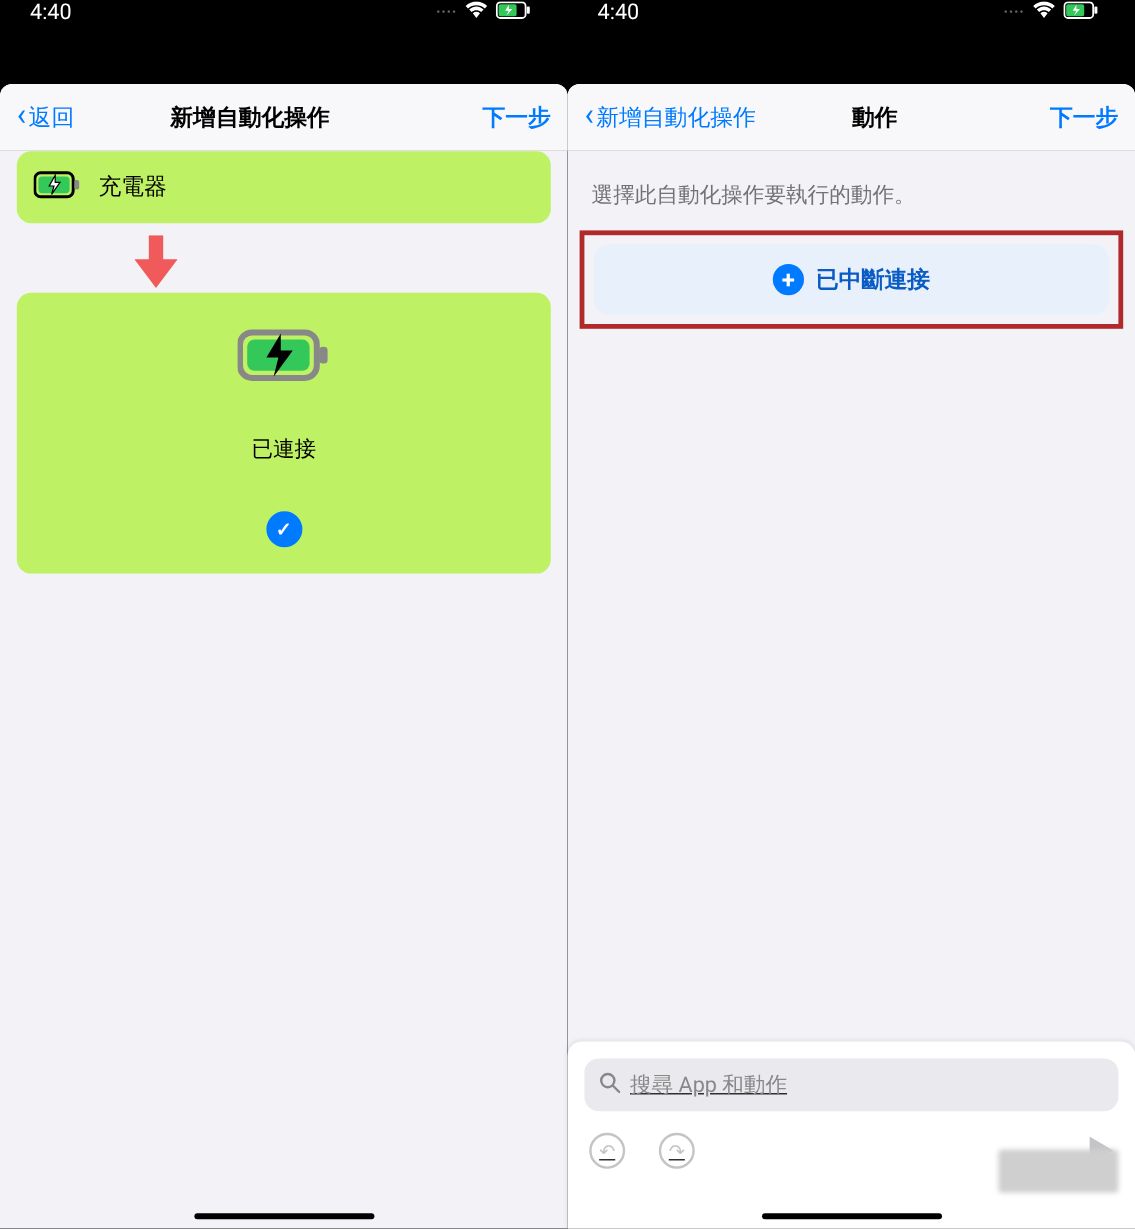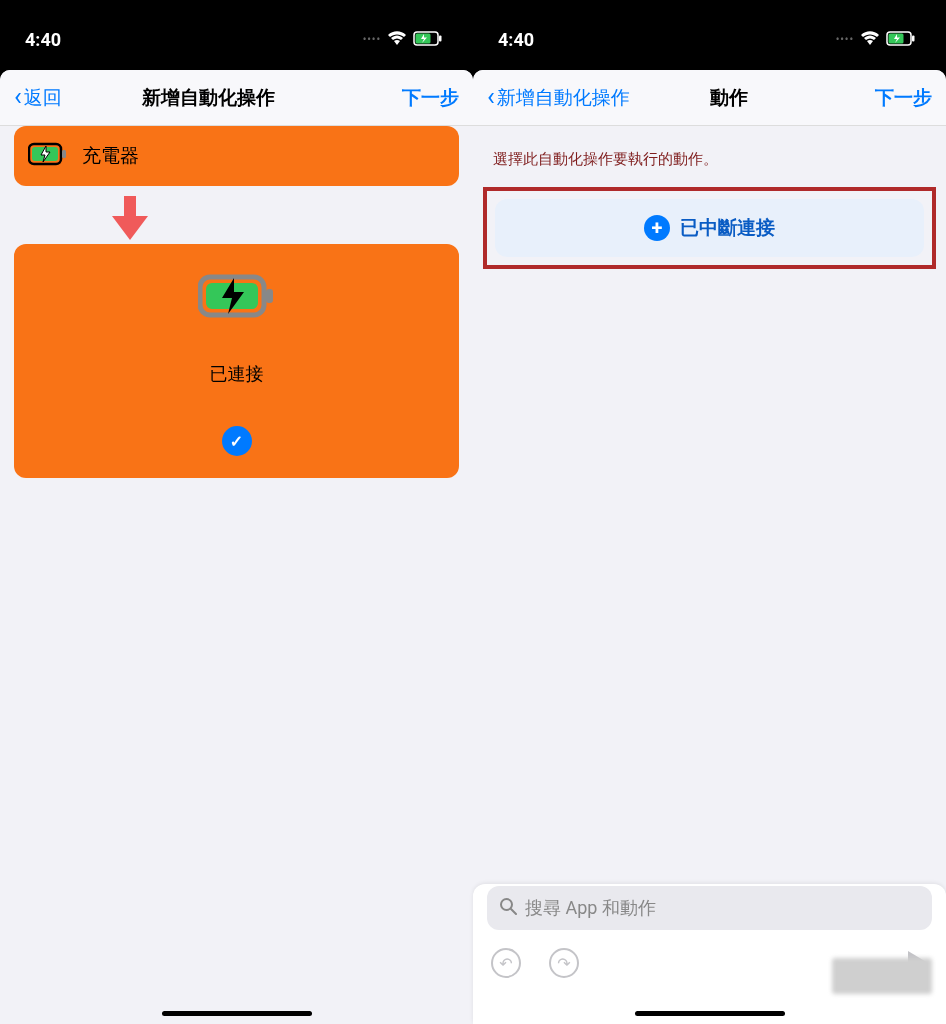--- a/index.html
+++ b/index.html
@@ -13,25 +13,25 @@
   }
   .phone {
     width: 473px;
     height: 1024px;
     background: #000;
     position: relative;
   }
   .status-bar {
     height: 50px;
     display: flex;
-    align-items: flex-end;
+    align-items: flex-start;
     justify-content: space-between;
     padding: 0 30px 0 25px;
     color: #fff;
-    font-weight: 700;
+    font-weight: 400;
     font-size: 18px;
   }
   .status-right {
     display: flex;
     align-items: center;
     gap: 6px;
   }
   .dots {
     letter-spacing: 1px;
     color: #666;
@@ -75,21 +75,21 @@
     font-weight: 600;
     margin-left: 47px;
   }
   .section-header {
     font-size: 25px;
     font-weight: 700;
     padding: 24px 16px 14px;
     color: #000;
   }
   .card {
-    background: #f97316;
+    background: #bef264;
     border-radius: 12px;
     margin: 0 14px;
   }
   .charger-row {
     display: flex;
     align-items: center;
     height: 60px;
     padding: 0 14px;
     gap: 14px;
   }
@@ -130,22 +130,22 @@
     justify-content: center;
   }
   .radio.selected {
     background: #007aff;
     color: #fff;
     font-size: 16px;
   }
   .check-mark { font-weight: 700;}
   
   .help-text {
-    font-size: 15px;
-    color: #7f1d1d;
+    font-size: 18px;
+    color: #737373;
     padding: 24px 20px 18px;
   }
   .highlight-box {
     margin: 0 10px;
     border: 4px solid #b02a2a;
     padding: 8px;
   }
   .add-action-btn {
     height: 58px;
     background: #e8f0fb;
@@ -169,23 +169,24 @@
     justify-content: center;
     font-size: 20px;
     font-weight: 700;
     line-height: 1;
   }
   .bottom-panel {
     position: absolute;
     left: 0; right: 0; bottom: 0;
     background: #fff;
     border-radius: 12px 12px 0 0;
-    padding: 2px 14px 0;
-    height: 140px;
+    padding: 14px 14px 0;
+    height: 156px;
     box-shadow: 0 -1px 4px rgba(0,0,0,0.08);
+    text-decoration: underline;
   }
   .search-bar {
     background: #e9e9ee;
     border-radius: 12px;
     height: 44px;
     display: flex;
     align-items: center;
     padding: 0 12px;
     gap: 8px;
     color: #888;

